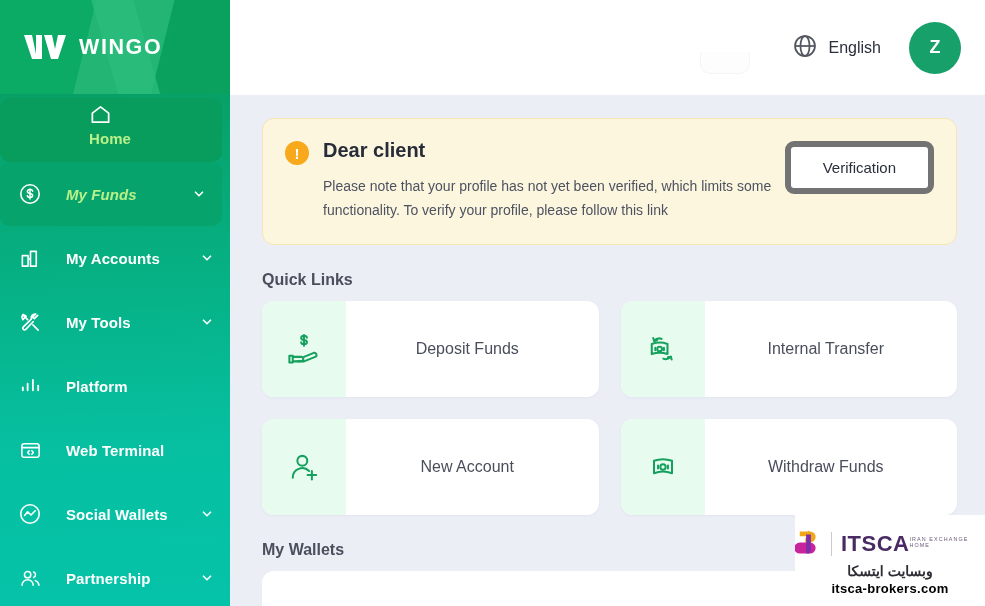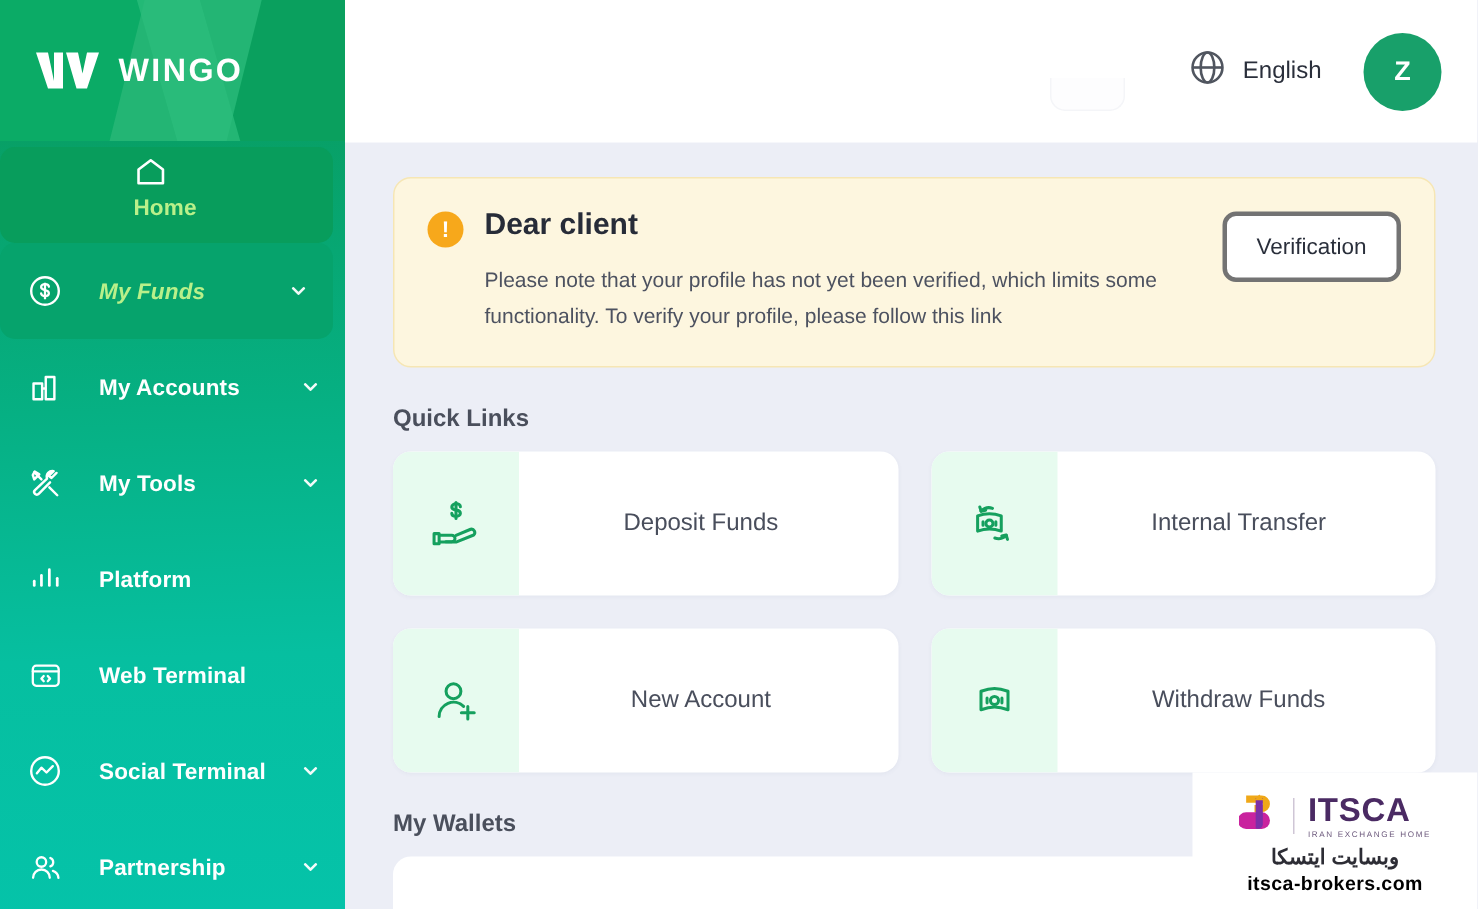--- a/index.html
+++ b/index.html
@@ -170,23 +170,23 @@
     margin-top: 2px;
     line-height: 1;
   }
   .alert-body { flex: 1 1 auto; padding-right: 10px; max-width: 500px; }
   .alert-title { font-size: 20px; font-weight: bold; color: #272c38; margin-bottom: 12px; }
   .alert-text { font-size: 14px; color: #4d5260; line-height: 1.73; }
   .verify-btn {
     position: absolute;
     right: 22px; top: 22px;
     background: #ffffff;
-    border: 3px solid #737373;
+    border: 6px solid #737373;
     border-radius: 9px;
-    padding: 12px 20px;
+    padding: 12px 32px;
     font-size: 15px;
     color: #2a2f3b;
     font-family: "Liberation Sans", sans-serif;
     cursor: pointer;
   }
 
   .section-title {
     font-size: 16px;
     font-weight: bold;
     color: #4a4f5c;
@@ -352,21 +352,21 @@
         <span class="lbl">Web Terminal</span>
       </div>
 
       <div class="nav-item">
         <span class="ic">
           <svg viewBox="0 0 24 24" width="24" height="24" fill="none" stroke="#fff" stroke-width="1.6" stroke-linecap="round" stroke-linejoin="round">
               <circle cx="12" cy="12" r="9.2"></circle>
               <path d="M6.6 13.5 L9.6 9.8 L13 13 L17.2 8.8"></path>
             </svg>
         </span>
-        <span class="lbl">Social Terminal</span>
+        <span class="lbl">Social Wallets</span>
         <span class="chev">
           <svg viewBox="0 0 16 16" width="14" height="14" fill="none" stroke="#fff" stroke-width="2" stroke-linecap="round" stroke-linejoin="round">
               <path d="M4 6 L8 10 L12 6"></path>
             </svg>
         </span>
       </div>
 
       <div class="nav-item">
         <span class="ic">
           <svg viewBox="0 0 24 24" width="23" height="23" fill="none" stroke="#fff" stroke-width="1.6" stroke-linecap="round" stroke-linejoin="round">
@@ -486,21 +486,21 @@
       <div class="wm-top">
         <span>
           <svg viewBox="0 0 34 36" width="27" height="29">
             <path d="M6 4 h13 a7 7 0 0 1 0 14 h-6 v-6 h6 a1 1 0 0 0 0-2 H6 Z" fill="#f0a818"></path>
             <path d="M6 18 h13 a7 7 0 0 1 0 14 H6 a7 7 0 0 1 0-14 Z" fill="#c9239e"></path>
             <path d="M14 6 h6 v22 a4 4 0 0 1-6 3.4 Z" fill="#7d2ea8"></path>
             <path d="M17 3 l4 5 h-8 Z" fill="#f0a818"></path>
           </svg>
         </span>
         <span style="width:1px;height:24px;background:#cfc6d6;display:inline-block;"></span>
-        <span style="display:flex;flex-direction:column;">
+        <span style="display:flex;flex-direction:row;">
           <span class="wm-name">ITSCA</span>
           <span class="wm-sub">IRAN EXCHANGE HOME</span>
         </span>
       </div>
       <div class="wm-fa">وبسایت ایتسکا</div>
       <div class="wm-url">itsca-brokers.com</div>
     </div>
 
   </section>
 </div>

